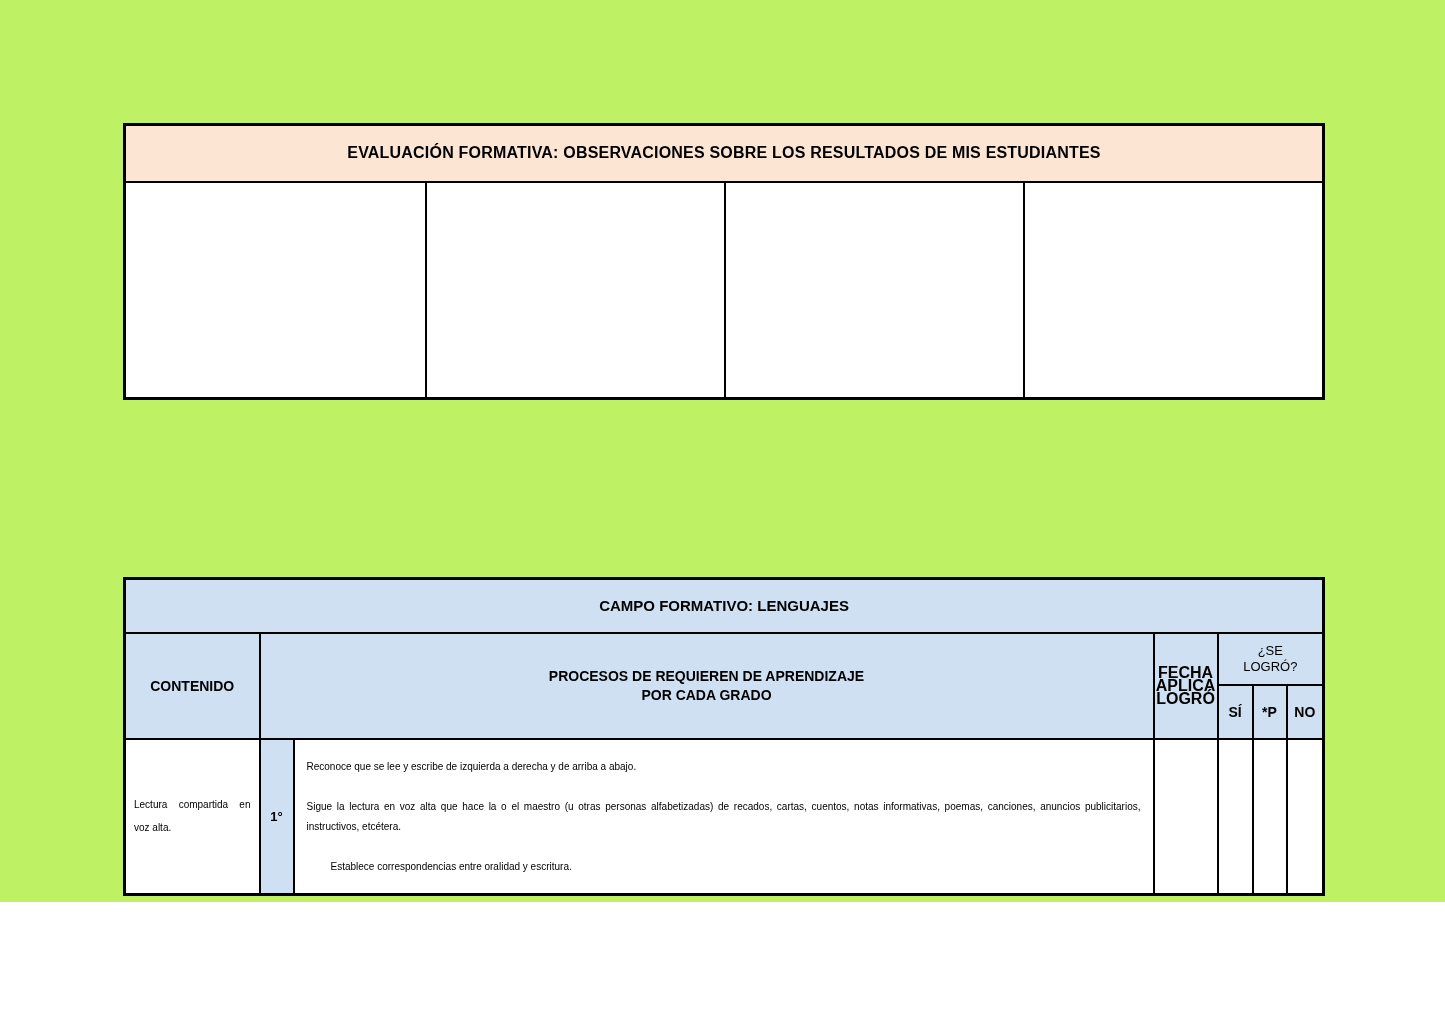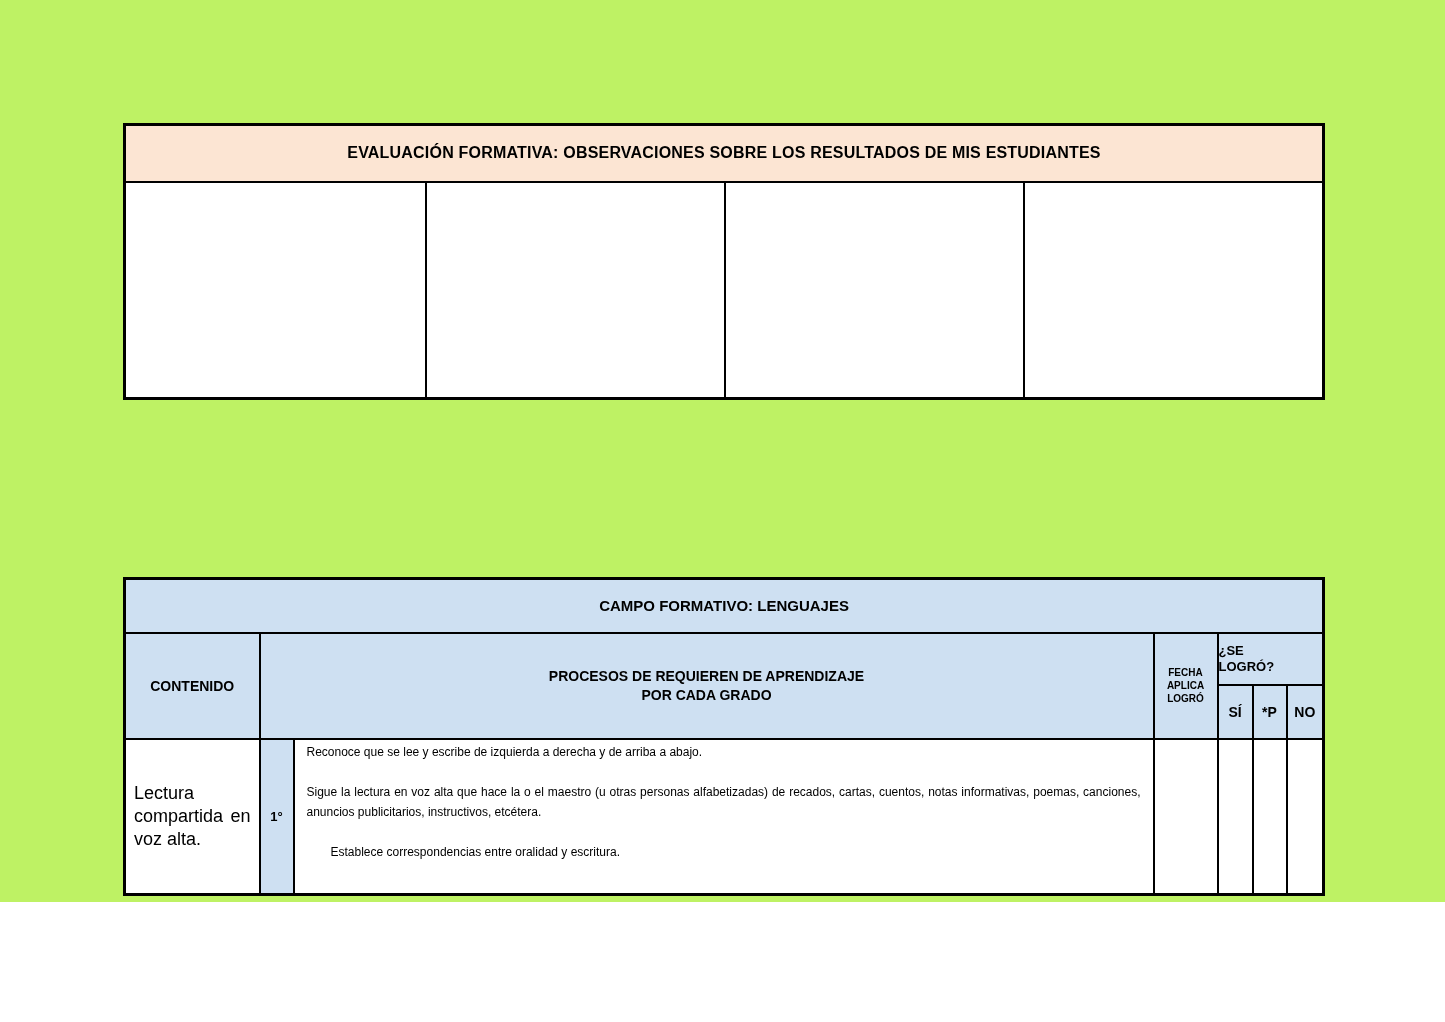--- a/index.html
+++ b/index.html
@@ -71,60 +71,61 @@
     text-align: center;
     vertical-align: middle;
     font-weight: bold;
     font-size: 14px;
     line-height: 19px;
   }
   .fecha-header-cell {
     text-align: center;
     vertical-align: middle;
     font-weight: bold;
-    font-size: 10px;
+    font-size: 16px;
     line-height: 13px;
   }
   .selogro-header-cell {
     height: 52px;
-    vertical-align: middle;
-    font-weight: bold;
+    text-align: center;
+    vertical-align: middle;
+    font-weight: normal;
     font-size: 13px;
     line-height: 16px;
   }
   .sub-header-cell {
     height: 54px;
     text-align: center;
     vertical-align: middle;
     font-weight: bold;
     font-size: 14px;
   }
   .campo-header-row-1 td { height: 52px; }
   .contenido-cell {
     height: 156px;
     background: #ffffff;
     vertical-align: middle;
     text-align: justify;
-    font-size: 18px;
+    font-size: 10px;
     line-height: 23px;
     padding: 0 8px;
   }
   .grado-cell {
     text-align: center;
     vertical-align: middle;
     font-weight: bold;
     font-size: 13px;
   }
   .procesos-cell {
     background: #ffffff;
     vertical-align: top;
     text-align: justify;
-    font-size: 12px;
+    font-size: 10px;
     line-height: 20px;
-    padding: 2px 12px 8px 12px;
+    padding: 17px 12px 8px 12px;
   }
   .procesos-cell p { margin: 0 0 20px 0; }
   .procesos-cell p:last-child { margin-bottom: 0; margin-left: 24px; }
   .fill-cell { background: #ffffff; }
 </style>
 </head>
 <body>
 
 <div class="page">
 

